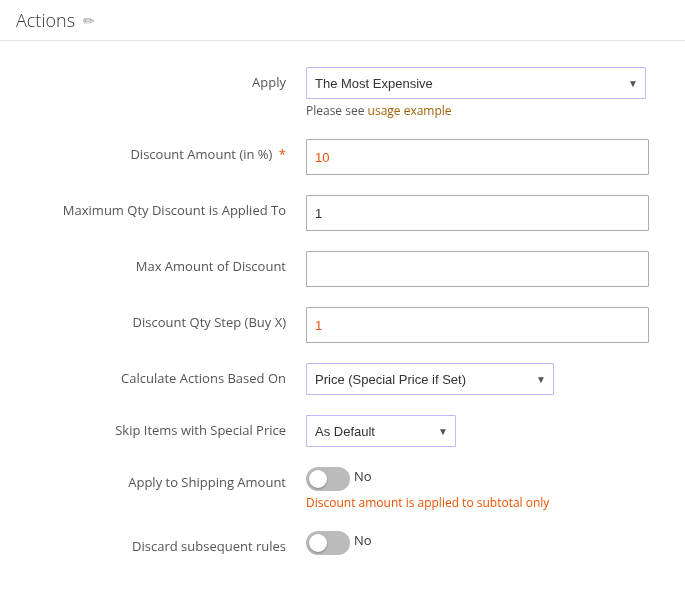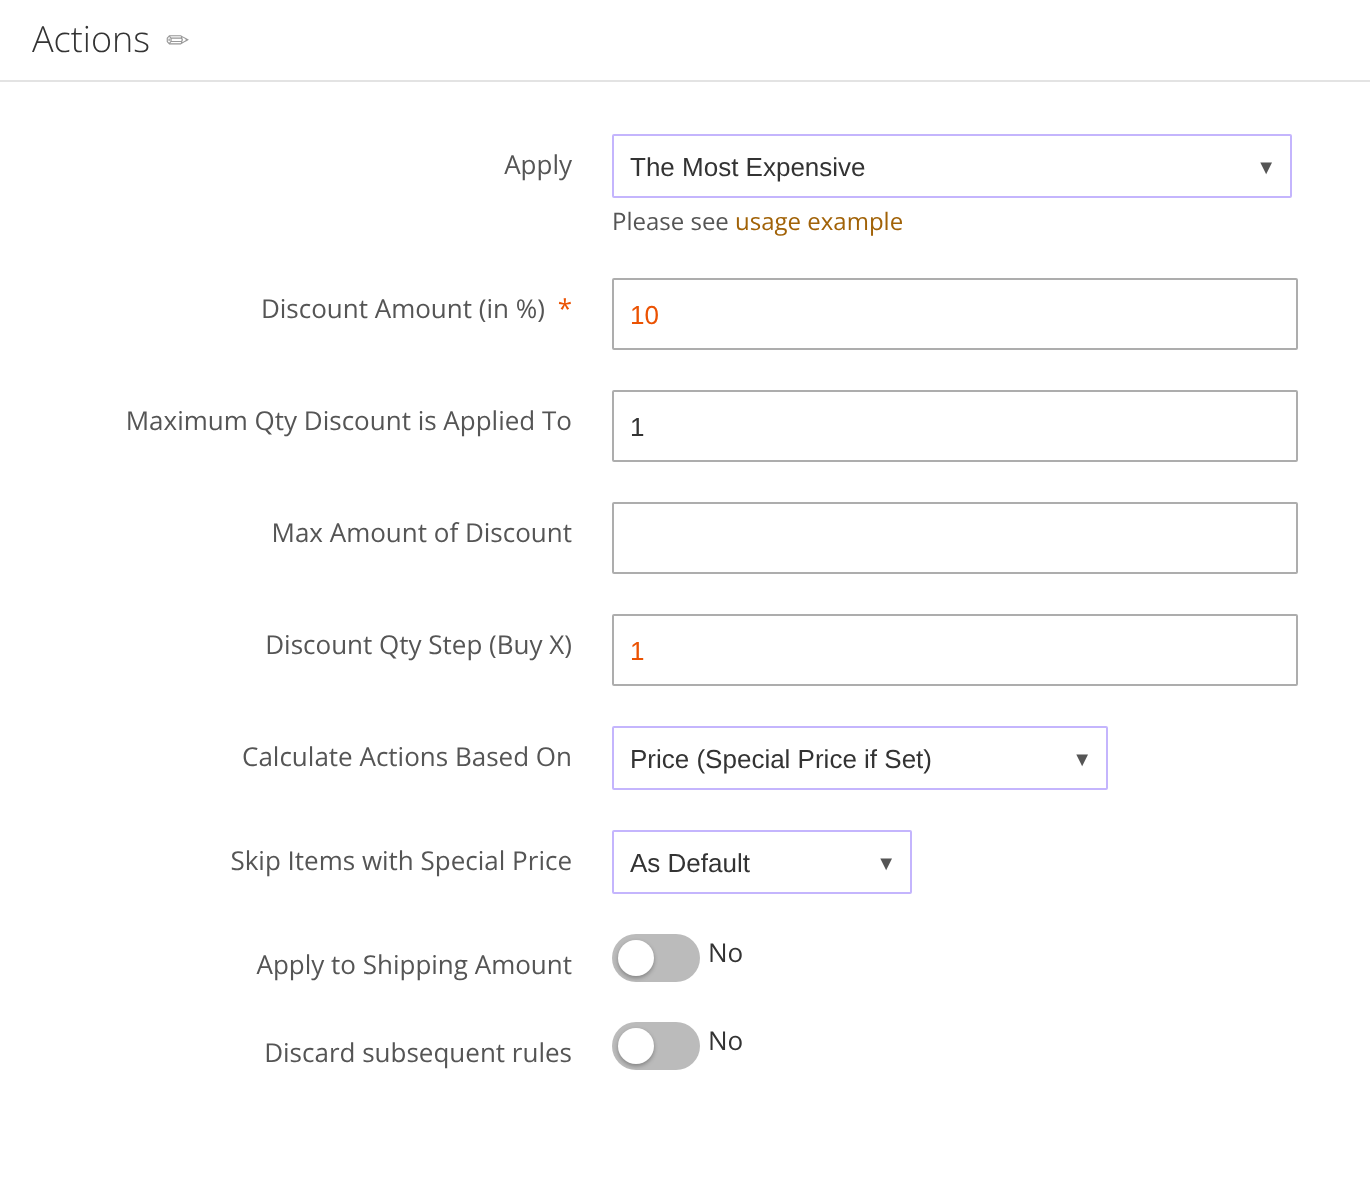--- a/index.html
+++ b/index.html
@@ -315,20 +315,21 @@
       </div>
       <div class="form-field">
         <div class="toggle-wrapper">
           <label class="toggle">
             <input type="checkbox" style="">
             <div class="toggle-track"></div>
             <div class="toggle-thumb"></div>
           </label>
           <span class="toggle-label">No</span>
         </div>
+        <div class="field-note">Discount amount is applied to subtotal only</div>
       </div>
     </div>
 
     <div class="form-row">
       <div class="form-label">
         <span>Discard subsequent rules</span>
       </div>
       <div class="form-field">
         <div class="toggle-wrapper">
           <label class="toggle">

